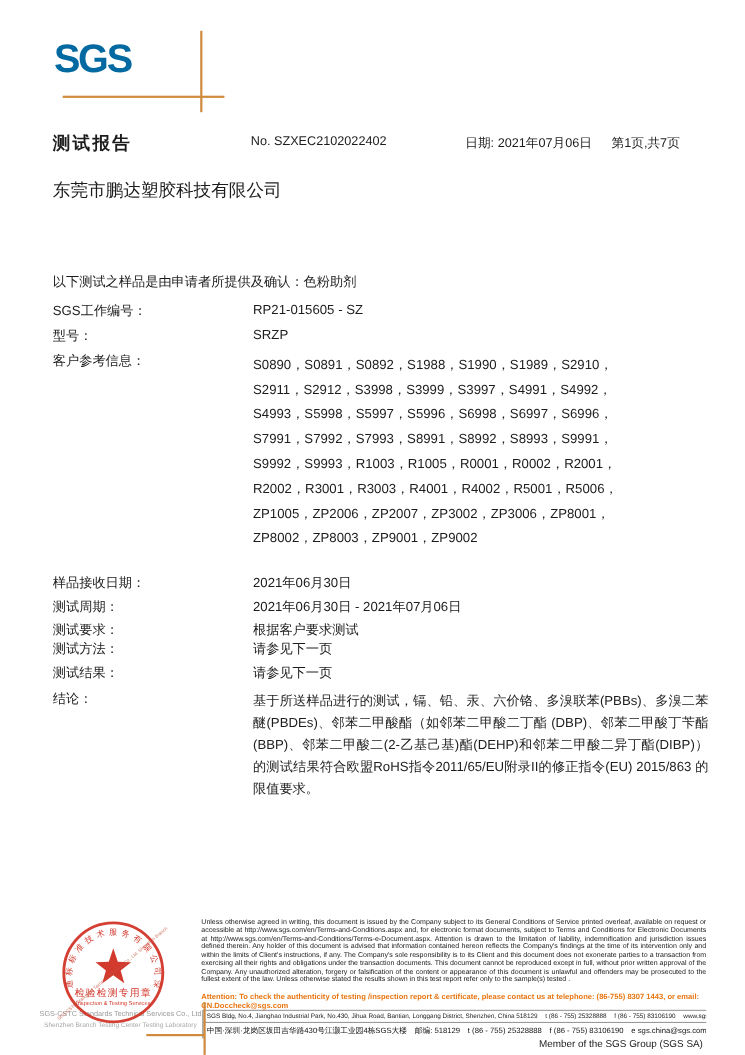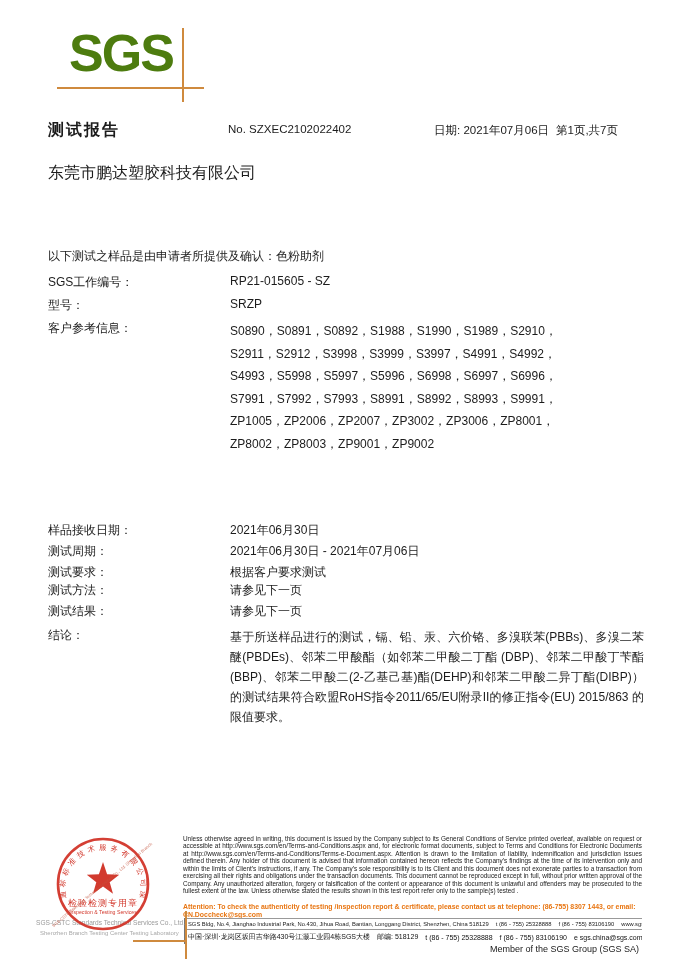--- a/index.html
+++ b/index.html
@@ -1,32 +1,32 @@
 <!DOCTYPE html>
 <html><head>
 <meta charset="utf-8">
 <style>
   * { margin:0; padding:0; box-sizing:border-box; }
   html,body { background:#ffffff; }
   body { font-family:"Liberation Sans","DejaVu Sans",sans-serif; color:#1c1c1c; }
   .page { position:relative; width:677px; height:959px; background:#ffffff; overflow:hidden; }
 
   
-  .logo-text { position:absolute; left:69px; top:22px; font-size:52px; font-weight:bold;
-               color:#4d7c0f; letter-spacing:-2px; line-height:62px; }
+  .logo-text { position:absolute; left:49px; top:22px; font-size:36px; font-weight:bold;
+               color:#0369a1; letter-spacing:-2px; line-height:62px; }
   .mark { position:absolute; background:#cf8a3e; }
   .mark-h-top { left:57px; top:87px; width:147px; height:2px; }
   .mark-v-top { left:182px; top:28px; width:2px; height:74px; }
   .mark-h-bot { left:133px; top:940px; width:53px; height:2px; }
   .mark-v-bot { left:185px; top:911px; width:2px; height:48px; }
 
   .title-row { position:absolute; left:0; top:120px; width:677px; height:22px;padding-left:12px; }
   .doc-title { position:absolute; left:48px; top:0; font-size:16px; font-weight:bold; letter-spacing:2px; }
   .report-no { position:absolute; left:228px; top:3px; font-size:11.5px; }
-  .report-date { position:absolute; left:434px; top:3px; font-size:11.5px; }
+  .report-date { position:absolute; left:423px; top:3px; font-size:11.5px; }
   .page-no { position:absolute; left:556px; top:3px; font-size:11.5px; }
 
   .company { position:absolute; left:48px; top:163px; font-size:16px; }
   .companyaddr { position:absolute; left:48px; top:188px; font-size:12px; }
   .sample-note { position:absolute; left:48px; top:248px; font-size:12px; }
 
   .frow { position:absolute; left:0; width:677px; font-size:12px; }
   .frow .lbl { position:absolute; left:48px; top:0; width:175px; }
   .frow .val { position:absolute; left:230px; top:0; width:414px; }
   .refline { height:22.6px; line-height:22.6px; white-space:nowrap; }
@@ -79,20 +79,22 @@
     <div class="val">SRZP</div>
   </div>
 
   <div class="frow" style="top:320px">
     <div class="lbl">客户参考信息：</div>
     <div class="val">
       <div class="refline">S0890，S0891，S0892，S1988，S1990，S1989，S2910，</div>
       <div class="refline">S2911，S2912，S3998，S3999，S3997，S4991，S4992，</div>
       <div class="refline">S4993，S5998，S5997，S5996，S6998，S6997，S6996，</div>
       <div class="refline">S7991，S7992，S7993，S8991，S8992，S8993，S9991，</div>
+      <div class="refline">S9992，S9993，R1003，R1005，R0001，R0002，R2001，</div>
+      <div class="refline">R2002，R3001，R3003，R4001，R4002，R5001，R5006，</div>
       <div class="refline">ZP1005，ZP2006，ZP2007，ZP3002，ZP3006，ZP8001，</div>
       <div class="refline">ZP8002，ZP8003，ZP9001，ZP9002</div>
     </div>
   </div>
 
   <div class="frow" style="top:522px">
     <div class="lbl">样品接收日期：</div>
     <div class="val">2021年06月30日</div>
   </div>
 

